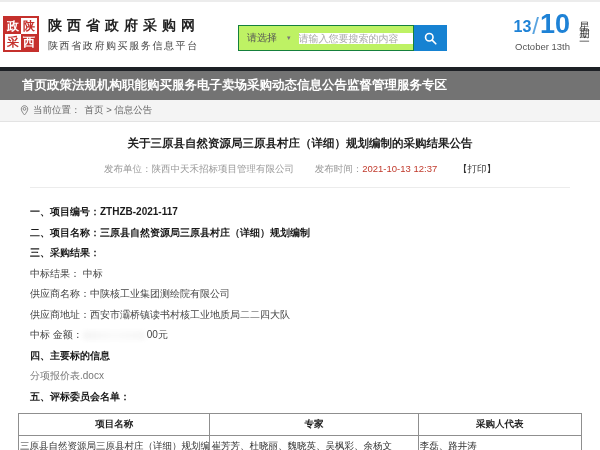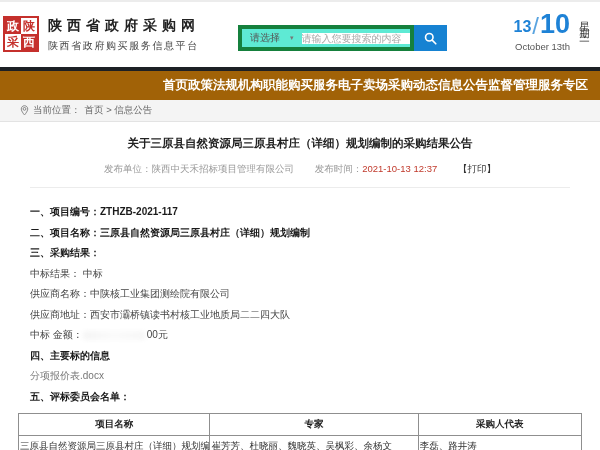--- a/index.html
+++ b/index.html
@@ -11,39 +11,39 @@
   .hdr { position:relative; height:67px; background:#fff; border-top:2px solid #ececec; }
   .logo { position:absolute; left:3px; top:14px; width:36px; height:36px; border:2px solid #c5302c; background:#fff; display:grid; grid-template-columns:1fr 1fr; grid-template-rows:1fr 1fr; }
   .lg { display:flex; align-items:center; justify-content:center; font-size:12px; font-weight:bold; line-height:1; }
   .lg.tl,.lg.br { background:#c5302c; color:#fff; }
   .lg.tr,.lg.bl { background:#fff; color:#c5302c; }
   .brand { position:absolute; left:48px; top:15px; }
   .site-title { font-size:14px; font-weight:bold; color:#222; letter-spacing:5px; white-space:nowrap; }
   .site-sub { margin-top:4px; font-size:10px; font-weight:normal; color:#444; letter-spacing:1.6px; white-space:nowrap; }
 
   .search { position:absolute; left:238px; top:23px; height:26px; display:flex; align-items:stretch; }
-  .sbox { display:flex; align-items:center; width:176px; border:4px solid #15803d; background:#5eead4; }
+  .sbox { display:flex; align-items:center; width:176px; border:1px solid #15803d; background:#bef264; }
   .sel { display:flex; align-items:center; gap:10px; padding:0 8px; font-size:10px; color:#555; cursor:pointer; white-space:nowrap; }
   .caret { font-size:7px; color:#777; }
   .sin { flex:1; min-width:0; border:0; outline:none; font-size:10px; color:#333; font-family:inherit; }
   .sin::placeholder { color:#a9a9a9; }
   .sbtn { width:33px; border:0; background:#1682d2; color:#fff; cursor:pointer; display:flex; align-items:center; justify-content:center; }
 
   .date { position:absolute; right:8px; top:9px; display:flex; align-items:flex-start; }
   .dcol { text-align:right; }
   .dnum { display:flex; align-items:flex-end; justify-content:flex-end; color:#1e82d6; line-height:1; }
   .d13 { font-size:16px; font-weight:bold; padding-bottom:3px; }
   .dsl { font-size:24px; font-weight:300; margin:0 1px; color:#5aa4e0; }
   .d10 { font-size:27px; font-weight:bold; }
   .den { margin-top:3px; font-size:9.5px; color:#555; white-space:nowrap; }
   .wk { margin-left:8px; writing-mode:vertical-rl; font-size:10.5px; color:#333; letter-spacing:6px; padding-top:2px; }
 
   
   .navdark { height:4px; background:#1d2025; }
-  .nav { height:29px; background:#a16207; display:flex; align-items:center; justify-content:flex-end; padding:0 12px 0 22px; }
+  .nav { height:29px; background:#737373; display:flex; align-items:center; justify-content:flex-start; padding:0 12px 0 22px; }
   .nav-item { color:#fff; font-size:12.5px; font-weight:bold; cursor:pointer; white-space:nowrap; }
 
   
   .crumb { height:22px; background:#f4f4f4; border-bottom:1px solid #e3e3e3; display:flex; align-items:center; padding-left:20px; font-size:9.5px; color:#666; gap:4px; }
   .pin { width:9px; height:11px; flex:0 0 auto; }
 
   
   .article { padding:13px 30px 0 30px; }
   .a-title { text-align:center; font-size:11.5px; font-weight:bold; color:#222; line-height:16px; }
   .meta { margin-top:12px; text-align:center; font-size:9.5px; color:#999; }

